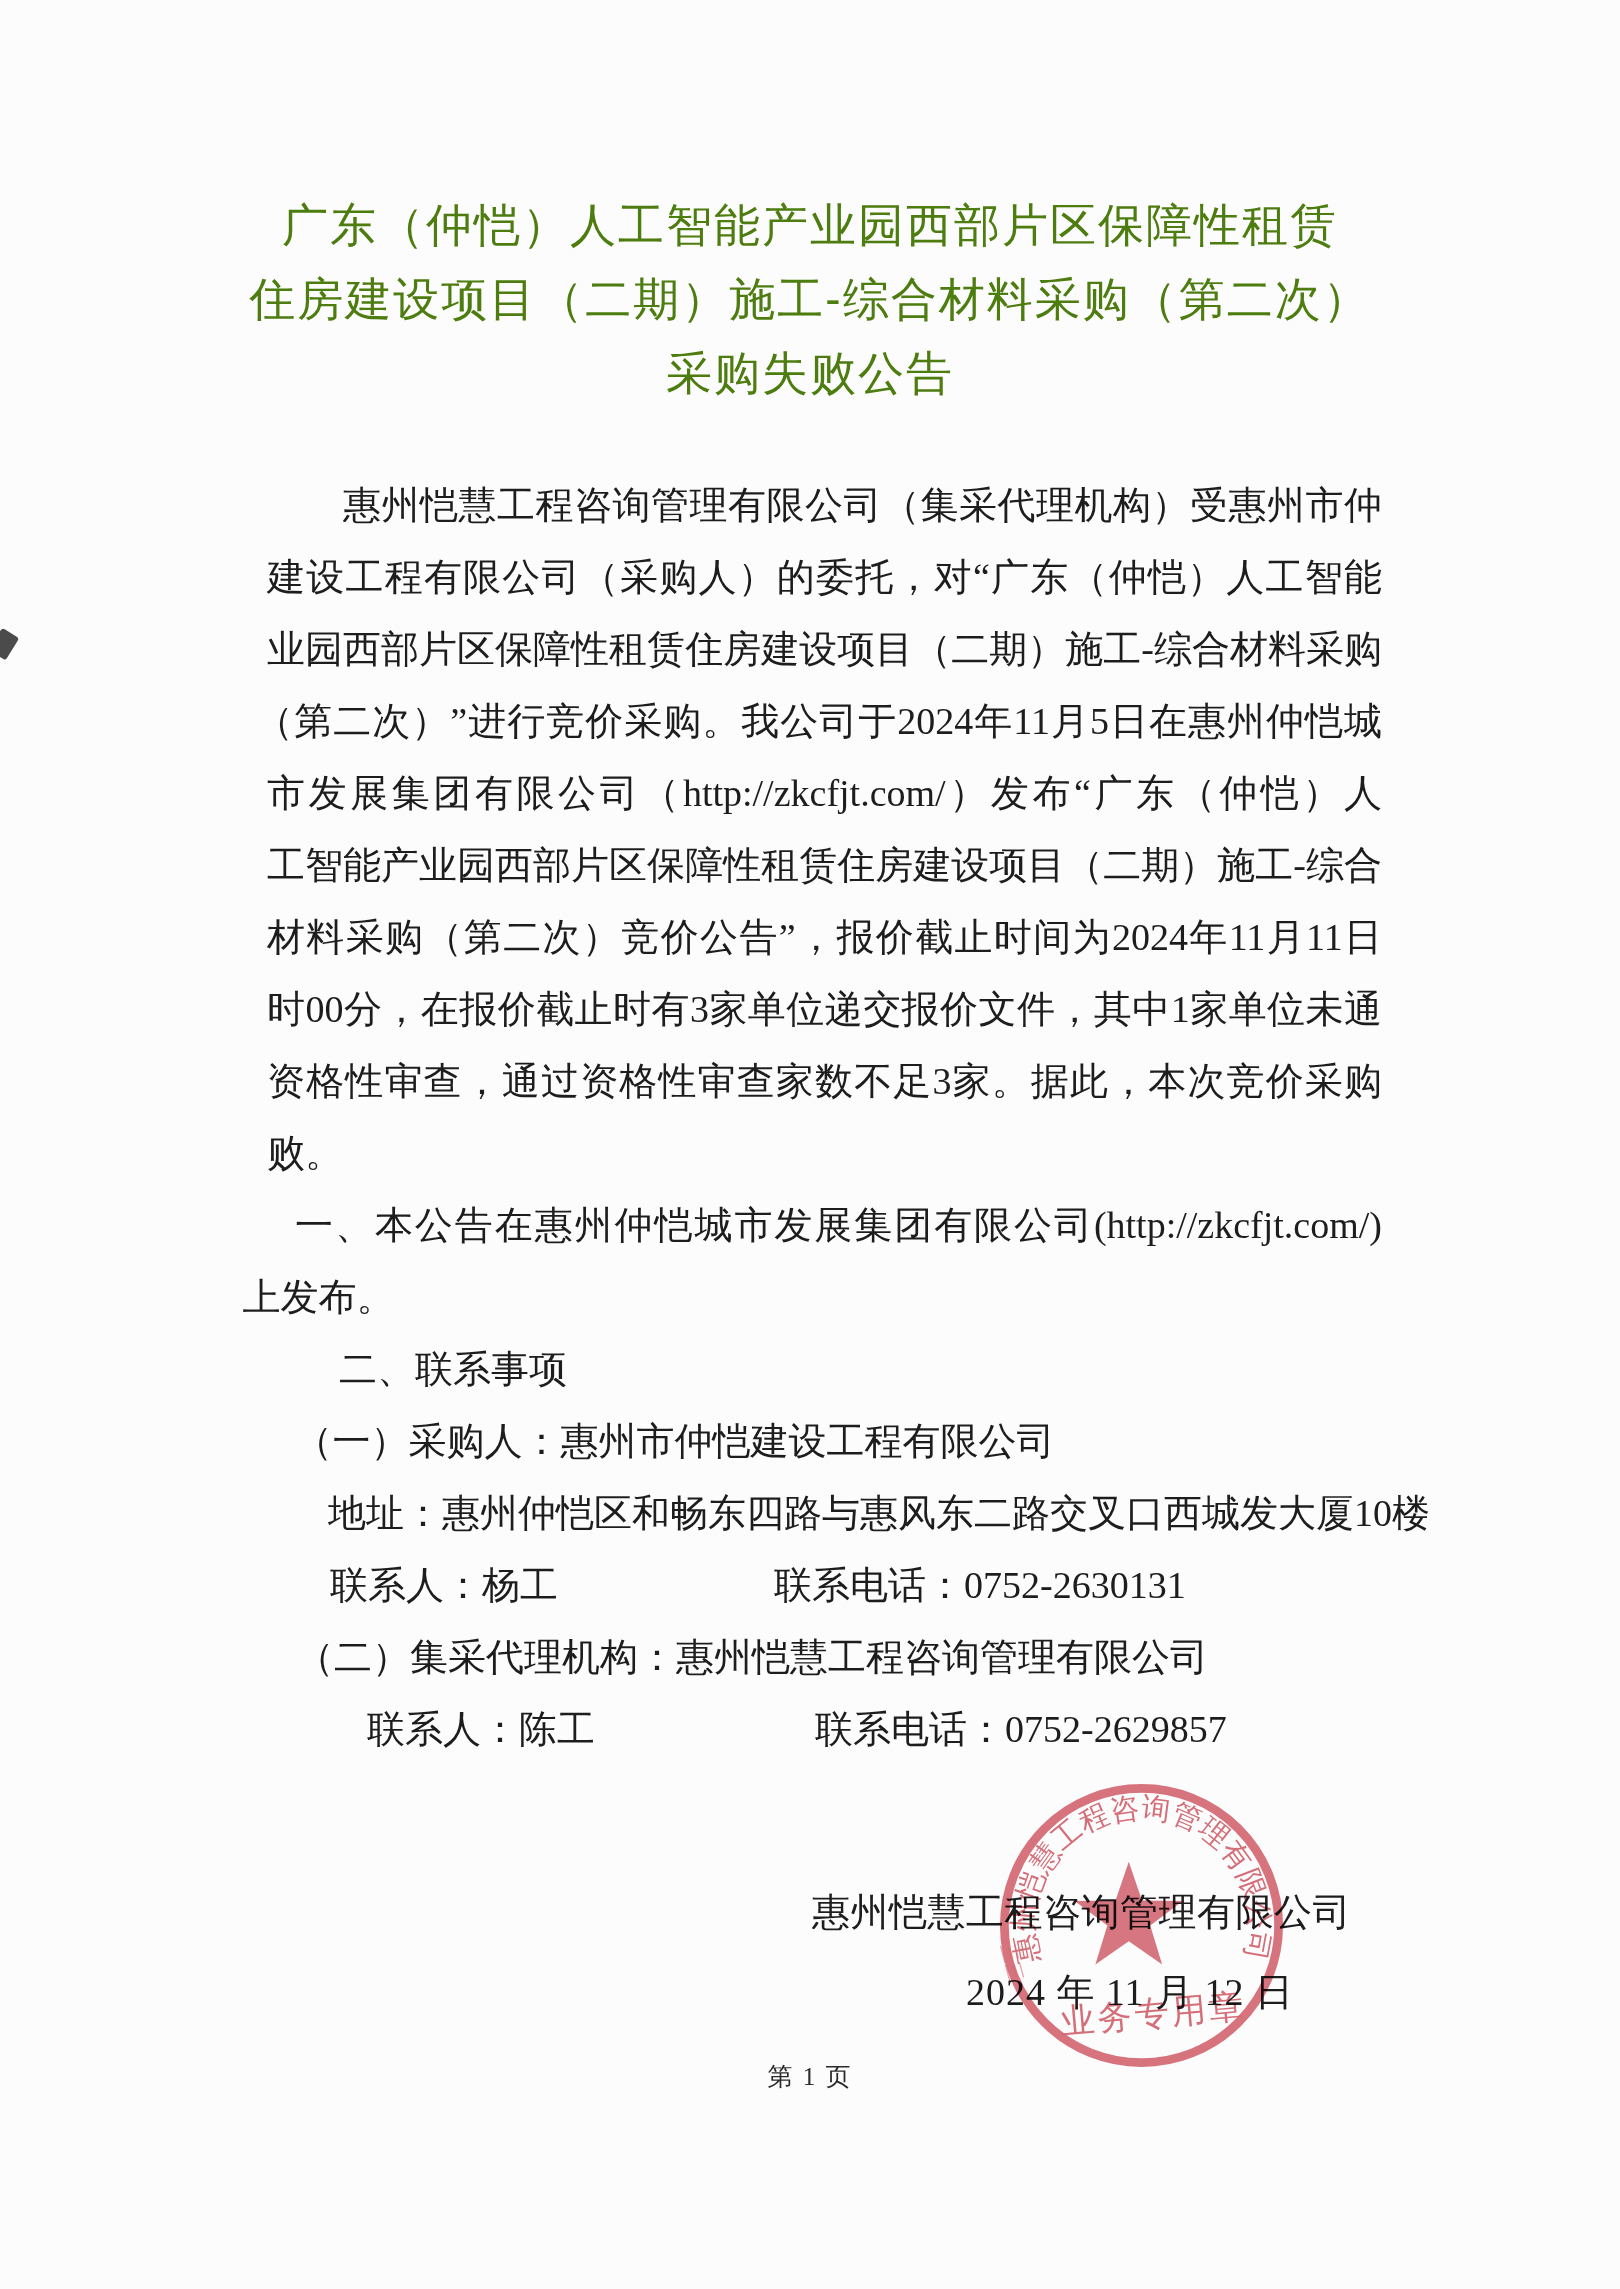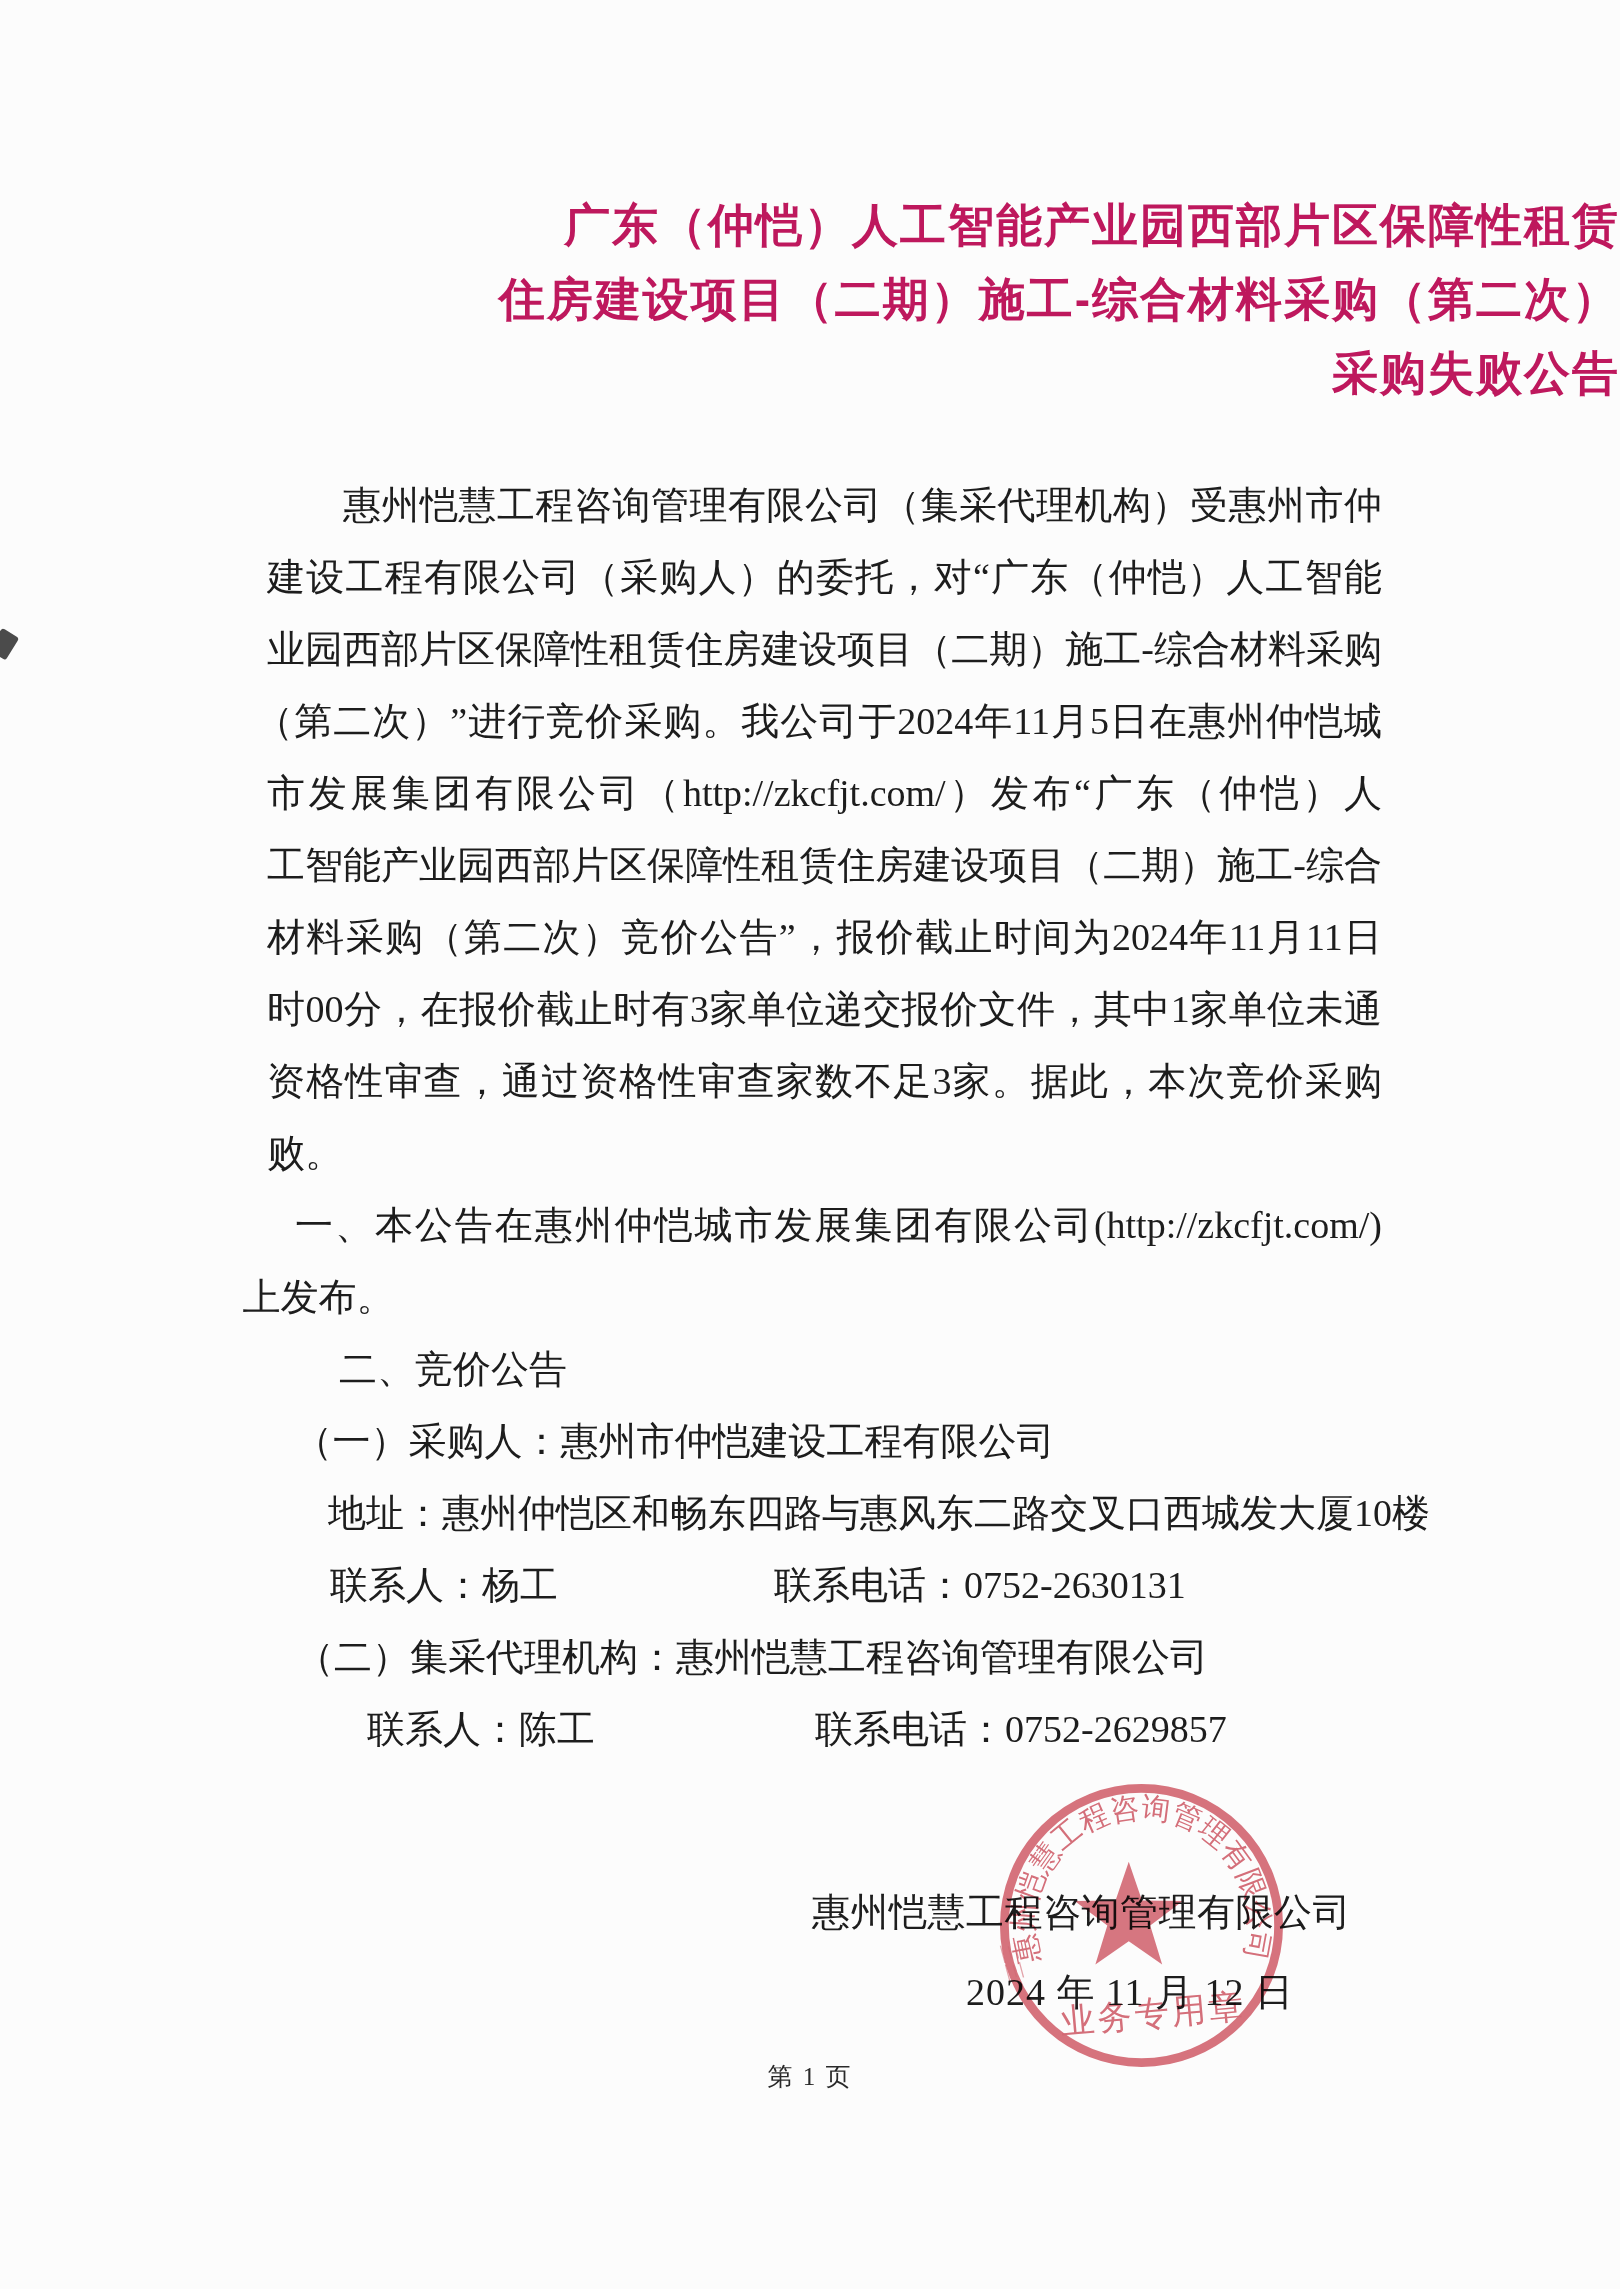--- a/index.html
+++ b/index.html
@@ -7,25 +7,25 @@
     position:relative;
     width:1620px;height:2290px;
     margin:0 auto;
     background:#fcfcfc;
     overflow:hidden;
     font-family:"Liberation Serif","DejaVu Serif",serif;
     color:#1d1d1d;
   }
   .title-block{
     position:absolute;left:0;top:188px;width:100%;
-    text-align:right;
+    text-align:center;
     font-family:"Liberation Sans","DejaVu Sans",sans-serif;
-    font-weight:700;
+    font-weight:400;
     font-size:46px;line-height:74px;letter-spacing:2px;
-    color:#be185d;
+    color:#4d7c0f;
   }
   .body-block{
     position:absolute;left:267px;top:469px;width:1115px;
     font-size:38px;line-height:72px;
   }
   .line{height:72px;white-space:nowrap;}
   .line.j{
     white-space:normal;
     text-align:justify;
     text-align-last:justify;
@@ -80,21 +80,21 @@
     <div class="line j">业园西部片区保障性租赁住房建设项目（二期）施工-综合材料采购</div>
     <div class="line j" style="margin-left:-11.8px">（第二次）”进行竞价采购。我公司于2024年11月5日在惠州仲恺城</div>
     <div class="line j">市发展集团有限公司（http://zkcfjt.com/）发布“广东（仲恺）人</div>
     <div class="line j">工智能产业园西部片区保障性租赁住房建设项目（二期）施工-综合</div>
     <div class="line j">材料采购（第二次）竞价公告”，报价截止时间为2024年11月11日15</div>
     <div class="line j">时00分，在报价截止时有3家单位递交报价文件，其中1家单位未通过</div>
     <div class="line j">资格性审查，通过资格性审查家数不足3家。据此，本次竞价采购失</div>
     <div class="line">败。</div>
     <div class="line j" style="margin-left:28px">一、本公告在惠州仲恺城市发展集团有限公司(http://zkcfjt.com/)</div>
     <div class="line" style="margin-left:-24.5px">上发布。</div>
-    <div class="line" style="margin-left:72px">二、竞价公告</div>
+    <div class="line" style="margin-left:72px">二、联系事项</div>
     <div class="line" style="margin-left:27.4px">（一）采购人：惠州市仲恺建设工程有限公司</div>
     <div class="line" style="margin-left:61px">地址：惠州仲恺区和畅东四路与惠风东二路交叉口西城发大厦10楼</div>
     <div class="line contact-line" style="margin-left:63px">
       <span>联系人：杨工</span>
       <span class="contact-phone" style="left:444px">联系电话：0752-2630131</span>
     </div>
     <div class="line" style="margin-left:29px">（二）集采代理机构：惠州恺慧工程咨询管理有限公司</div>
     <div class="line contact-line" style="margin-left:100px">
       <span>联系人：陈工</span>
       <span class="contact-phone" style="left:448px">联系电话：0752-2629857</span>

